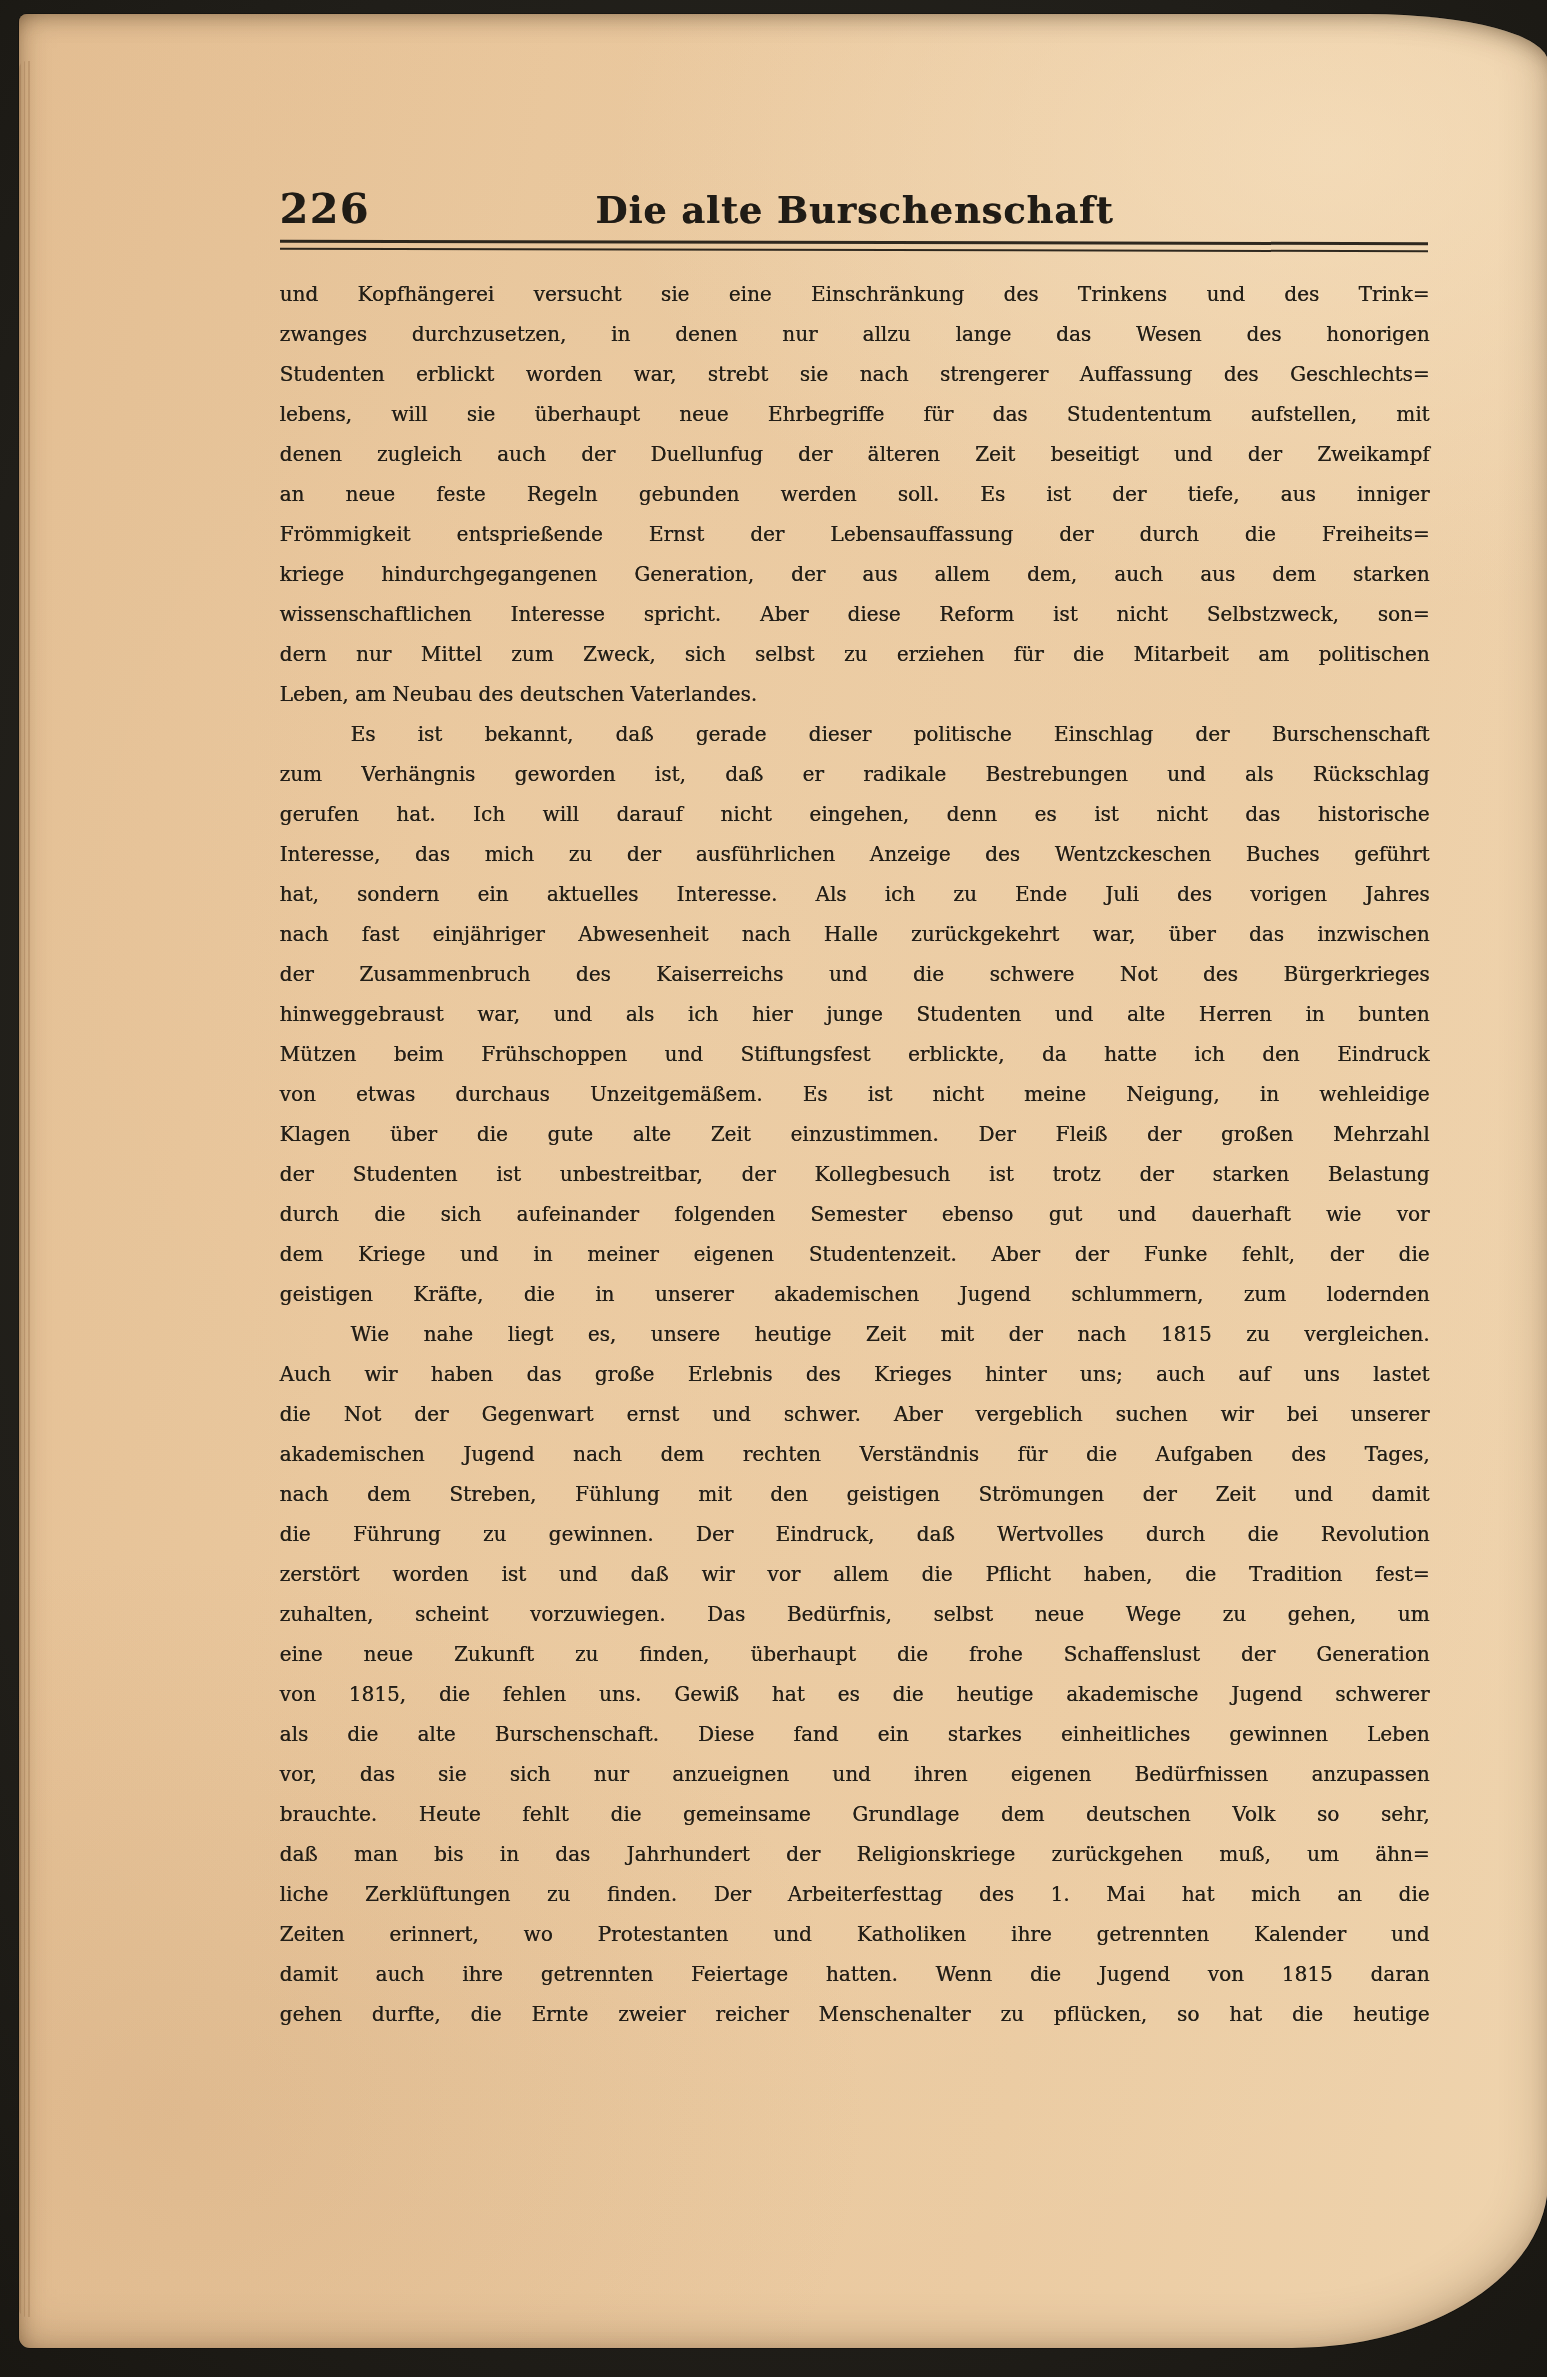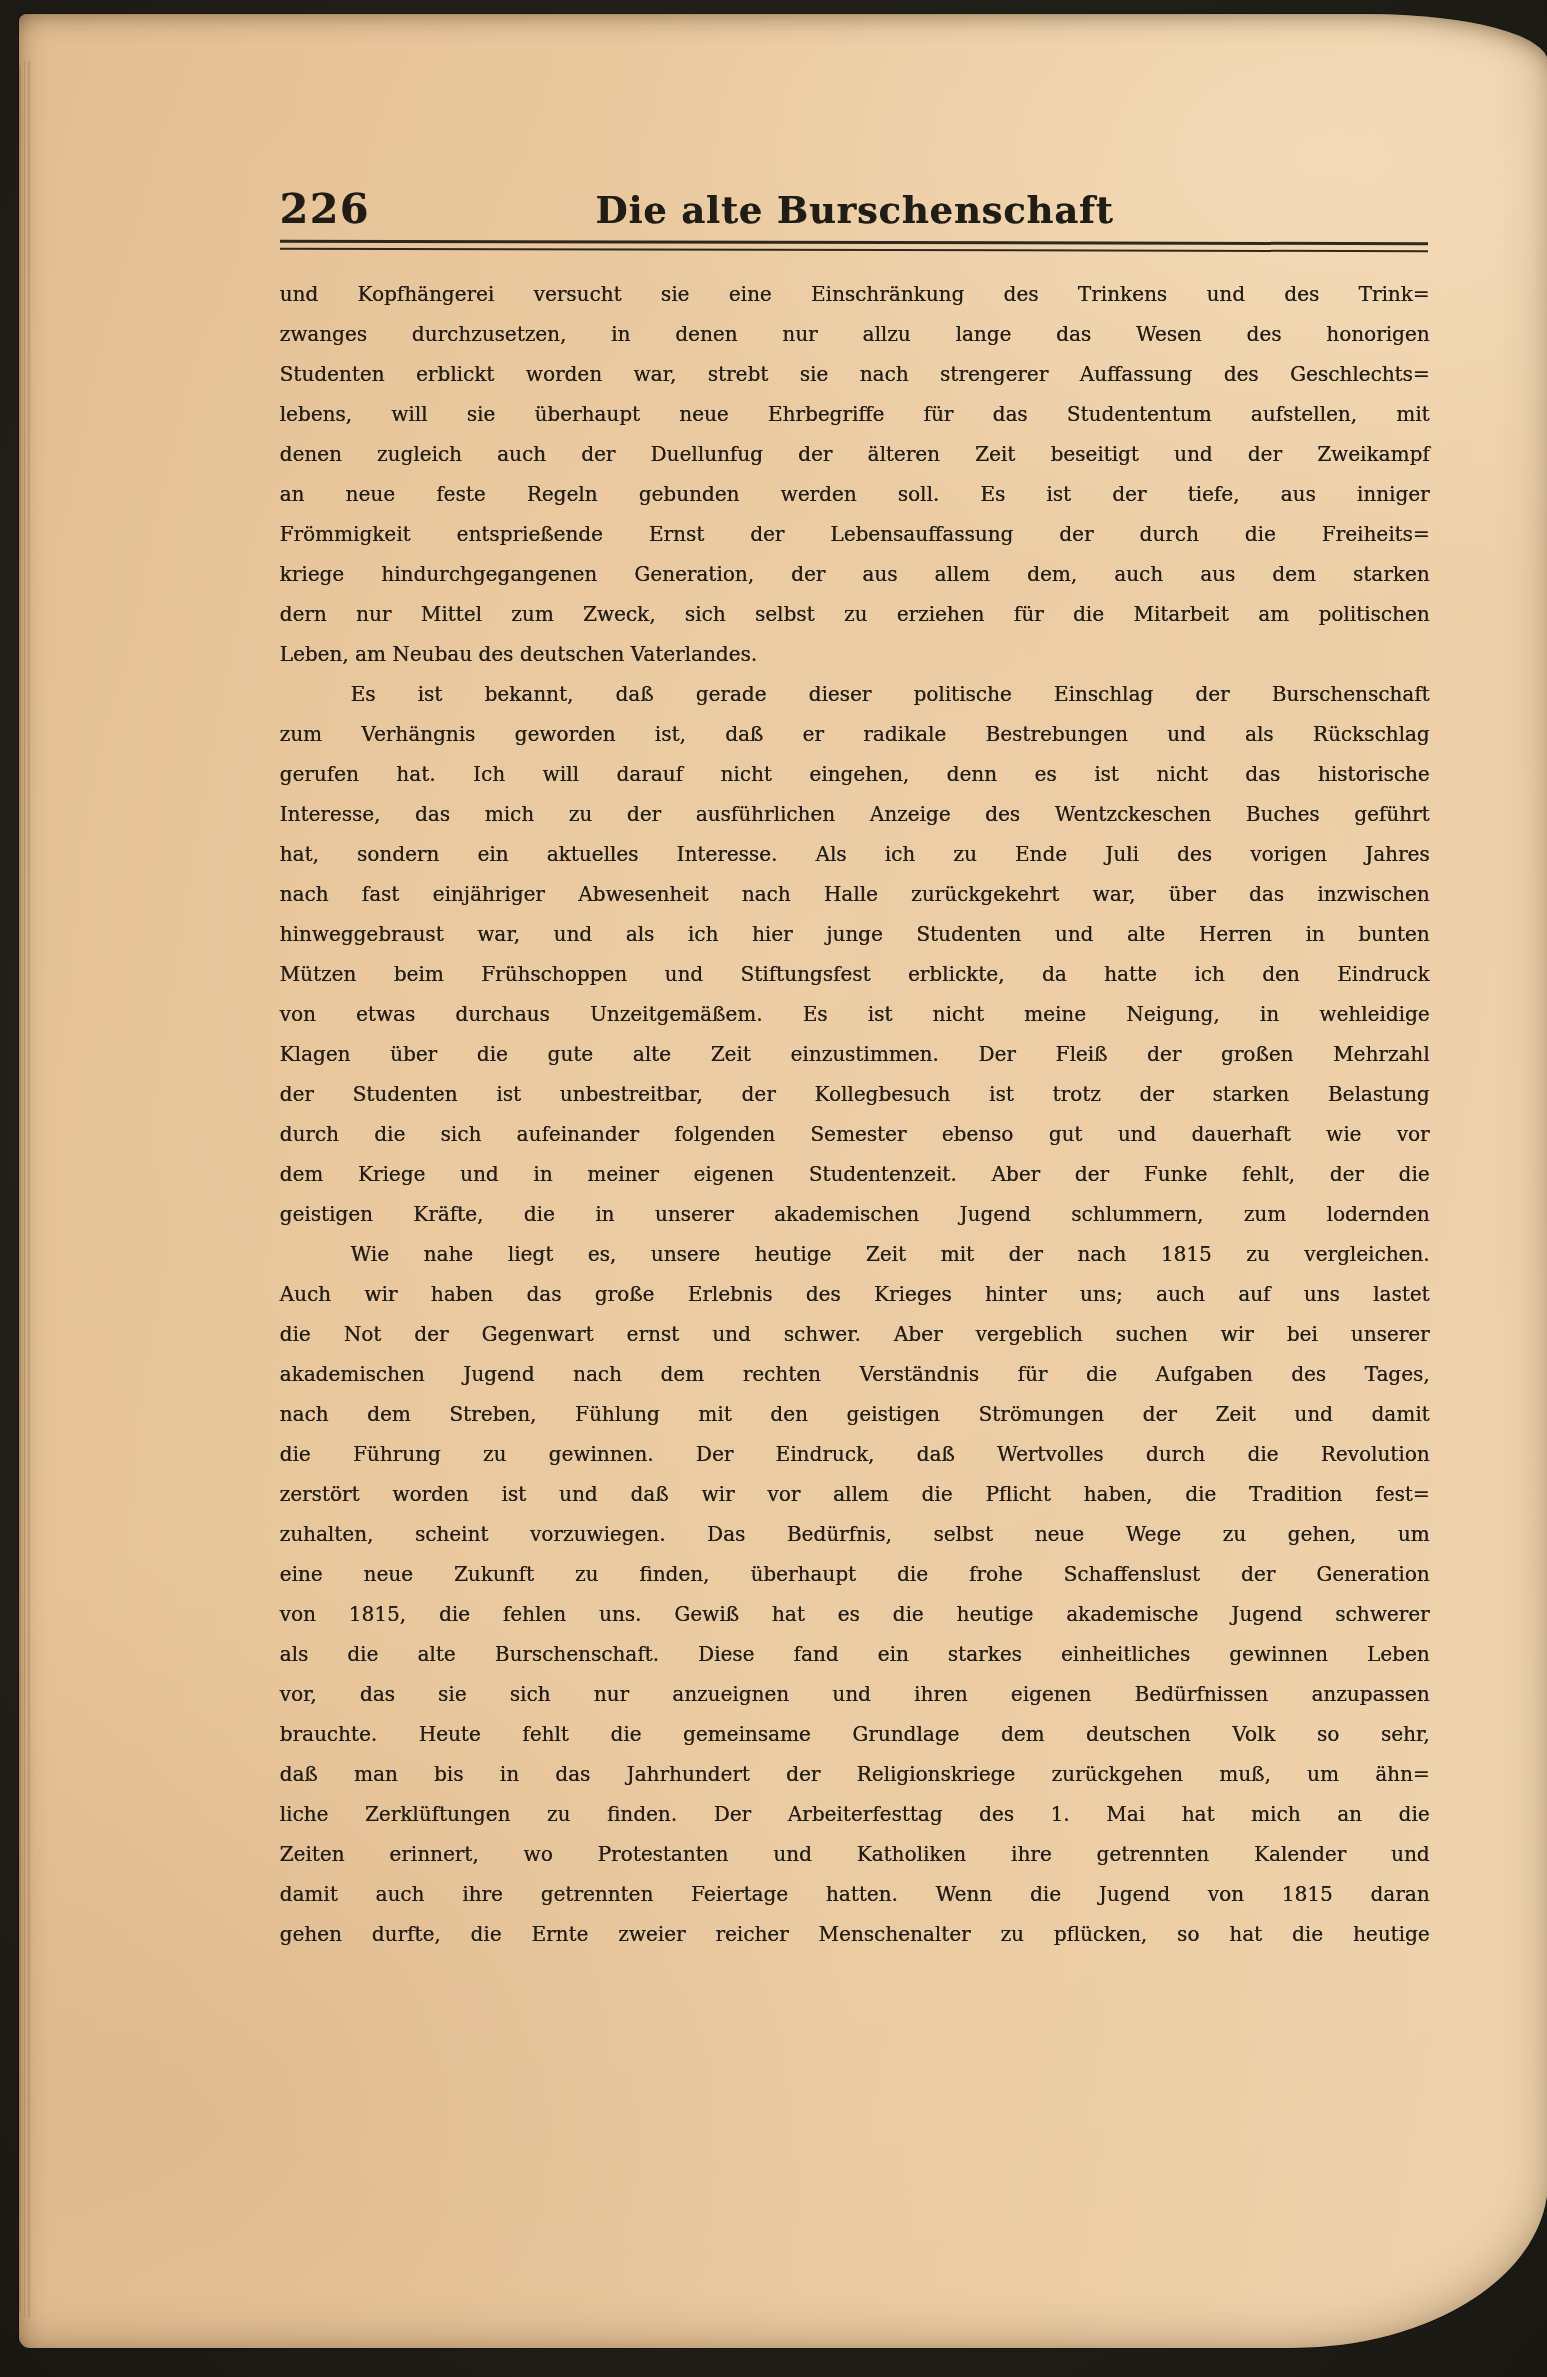--- a/index.html
+++ b/index.html
@@ -132,28 +132,30 @@
 
   <main class="body-text">
       <div class="text-line">und Kopfhängerei versucht sie eine Einschränkung des Trinkens und des Trink=</div>
       <div class="text-line">zwanges durchzusetzen, in denen nur allzu lange das Wesen des honorigen</div>
       <div class="text-line">Studenten erblickt worden war, strebt sie nach strengerer Auffassung des Geschlechts=</div>
       <div class="text-line">lebens, will sie überhaupt neue Ehrbegriffe für das Studententum aufstellen, mit</div>
       <div class="text-line">denen zugleich auch der Duellunfug der älteren Zeit beseitigt und der Zweikampf</div>
       <div class="text-line">an neue feste Regeln gebunden werden soll. Es ist der tiefe, aus inniger</div>
       <div class="text-line">Frömmigkeit entsprießende Ernst der Lebensauffassung der durch die Freiheits=</div>
       <div class="text-line">kriege hindurchgegangenen Generation, der aus allem dem, auch aus dem starken</div>
+      <div class="text-line">wissenschaftlichen Interesse spricht. Aber diese Reform ist nicht Selbstzweck, son=</div>
       <div class="text-line">dern nur Mittel zum Zweck, sich selbst zu erziehen für die Mitarbeit am politischen</div>
       <div class="text-line endline">Leben, am Neubau des deutschen Vaterlandes.</div>
       <div class="text-line indent">Es ist bekannt, daß gerade dieser politische Einschlag der Burschenschaft</div>
       <div class="text-line">zum Verhängnis geworden ist, daß er radikale Bestrebungen und als Rückschlag</div>
       <div class="text-line">gerufen hat. Ich will darauf nicht eingehen, denn es ist nicht das historische</div>
       <div class="text-line">Interesse, das mich zu der ausführlichen Anzeige des Wentzckeschen Buches geführt</div>
       <div class="text-line">hat, sondern ein aktuelles Interesse. Als ich zu Ende Juli des vorigen Jahres</div>
       <div class="text-line">nach fast einjähriger Abwesenheit nach Halle zurückgekehrt war, über das inzwischen</div>
+      <div class="text-line">der Zusammenbruch des Kaiserreichs und die schwere Not des Bürgerkrieges</div>
       <div class="text-line">hinweggebraust war, und als ich hier junge Studenten und alte Herren in bunten</div>
       <div class="text-line">Mützen beim Frühschoppen und Stiftungsfest erblickte, da hatte ich den Eindruck</div>
       <div class="text-line">von etwas durchaus Unzeitgemäßem. Es ist nicht meine Neigung, in wehleidige</div>
       <div class="text-line">Klagen über die gute alte Zeit einzustimmen. Der Fleiß der großen Mehrzahl</div>
       <div class="text-line">der Studenten ist unbestreitbar, der Kollegbesuch ist trotz der starken Belastung</div>
       <div class="text-line">durch die sich aufeinander folgenden Semester ebenso gut und dauerhaft wie vor</div>
       <div class="text-line">dem Kriege und in meiner eigenen Studentenzeit. Aber der Funke fehlt, der die</div>
       <div class="text-line">geistigen Kräfte, die in unserer akademischen Jugend schlummern, zum lodernden</div>
       <div class="text-line indent">Wie nahe liegt es, unsere heutige Zeit mit der nach 1815 zu vergleichen.</div>
       <div class="text-line">Auch wir haben das große Erlebnis des Krieges hinter uns; auch auf uns lastet</div>

